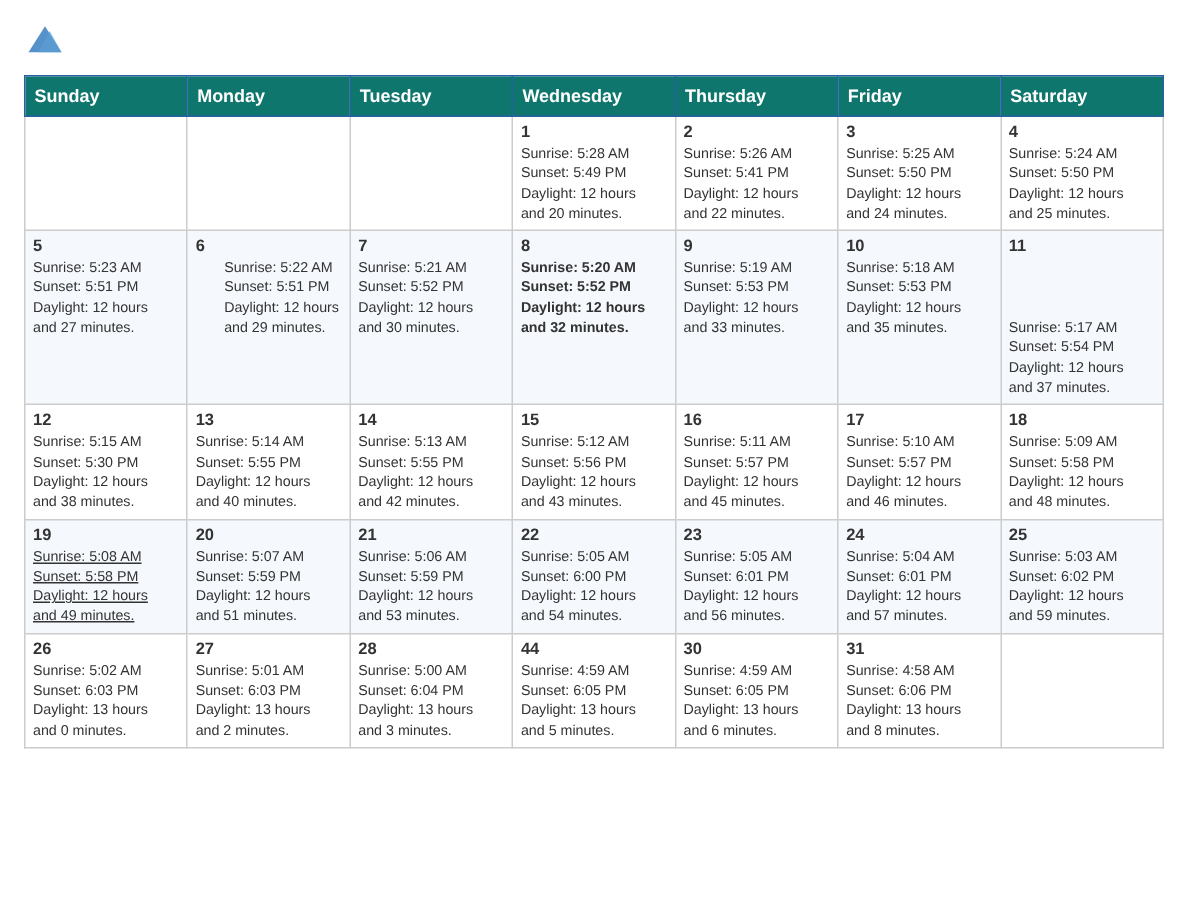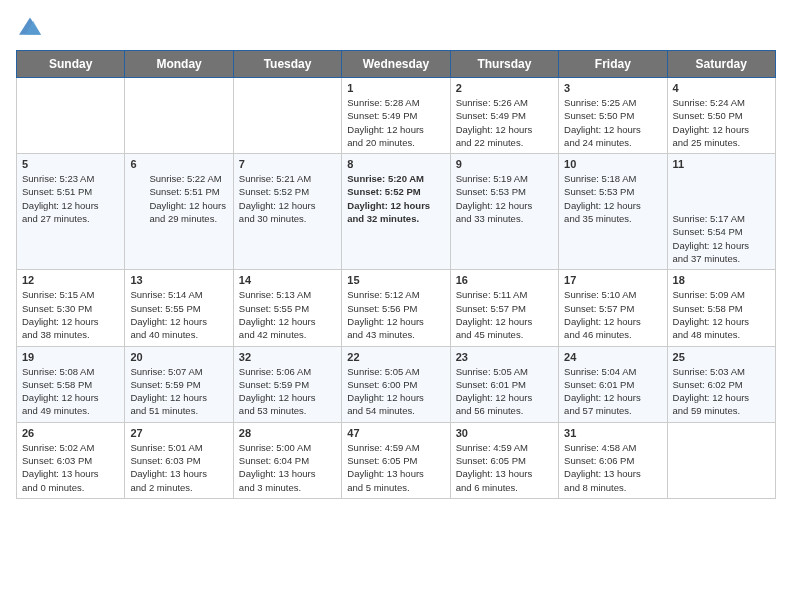--- a/index.html
+++ b/index.html
@@ -46,26 +46,26 @@
     .location-title {
       font-size: 14px;
       color: #555;
     }
     .calendar {
       width: 100%;
       border-collapse: collapse;
       border: 1px solid #ccc;
     }
     .calendar th {
-      background-color: #737373;
+      background-color: #0f766e;
       color: #fff;
       font-size: 12px;
       font-weight: bold;
       padding: 6px 6px;
-      text-align: center;
+      text-align: left;
       border: 1px solid #2560a0;
     }
     .calendar td {
       vertical-align: top;
       border: 1px solid #ccc;
       padding: 4px 5px;
       width: calc(100% / 7);
       min-height: 80px;
       font-size: 10px;
       color: #333;
@@ -129,21 +129,21 @@
         <td>
           <div class="day-number">1</div>
           <div class="day-info" style="white-space: pre-line;">Sunrise: 5:28 AM
 Sunset: 5:49 PM
 Daylight: 12 hours
 and 20 minutes.</div>
         </td>
         <td>
           <div class="day-number">2</div>
           <div class="day-info" style="white-space: pre-line;">Sunrise: 5:26 AM
-Sunset: 5:49 PM
+Sunset: 5:41 PM
 Daylight: 12 hours
 and 22 minutes.</div>
         </td>
         <td>
           <div class="day-number">3</div>
           <div class="day-info" style="white-space: pre-line;">Sunrise: 5:25 AM
 Sunset: 5:50 PM
 Daylight: 12 hours
 and 24 minutes.</div>
         </td>
@@ -253,34 +253,34 @@
           <div class="day-number">18</div>
           <div class="day-info" style="white-space: pre-line;">Sunrise: 5:09 AM
 Sunset: 5:58 PM
 Daylight: 12 hours
 and 48 minutes.</div>
         </td>
       </tr>
       <tr>
         <td>
           <div class="day-number">19</div>
-          <div class="day-info" style="white-space: pre-line;">Sunrise: 5:08 AM
+          <div class="day-info" style="white-space: pre-line; text-decoration: underline;">Sunrise: 5:08 AM
 Sunset: 5:58 PM
 Daylight: 12 hours
 and 49 minutes.</div>
         </td>
         <td>
           <div class="day-number">20</div>
           <div class="day-info" style="white-space: pre-line;">Sunrise: 5:07 AM
 Sunset: 5:59 PM
 Daylight: 12 hours
 and 51 minutes.</div>
         </td>
         <td>
-          <div class="day-number">32</div>
+          <div class="day-number">21</div>
           <div class="day-info" style="white-space: pre-line;">Sunrise: 5:06 AM
 Sunset: 5:59 PM
 Daylight: 12 hours
 and 53 minutes.</div>
         </td>
         <td>
           <div class="day-number">22</div>
           <div class="day-info" style="white-space: pre-line;">Sunrise: 5:05 AM
 Sunset: 6:00 PM
 Daylight: 12 hours
@@ -324,21 +324,21 @@
 and 2 minutes.</div>
         </td>
         <td>
           <div class="day-number">28</div>
           <div class="day-info" style="white-space: pre-line;">Sunrise: 5:00 AM
 Sunset: 6:04 PM
 Daylight: 13 hours
 and 3 minutes.</div>
         </td>
         <td>
-          <div class="day-number">47</div>
+          <div class="day-number">44</div>
           <div class="day-info" style="white-space: pre-line;">Sunrise: 4:59 AM
 Sunset: 6:05 PM
 Daylight: 13 hours
 and 5 minutes.</div>
         </td>
         <td>
           <div class="day-number">30</div>
           <div class="day-info" style="white-space: pre-line;">Sunrise: 4:59 AM
 Sunset: 6:05 PM
 Daylight: 13 hours

